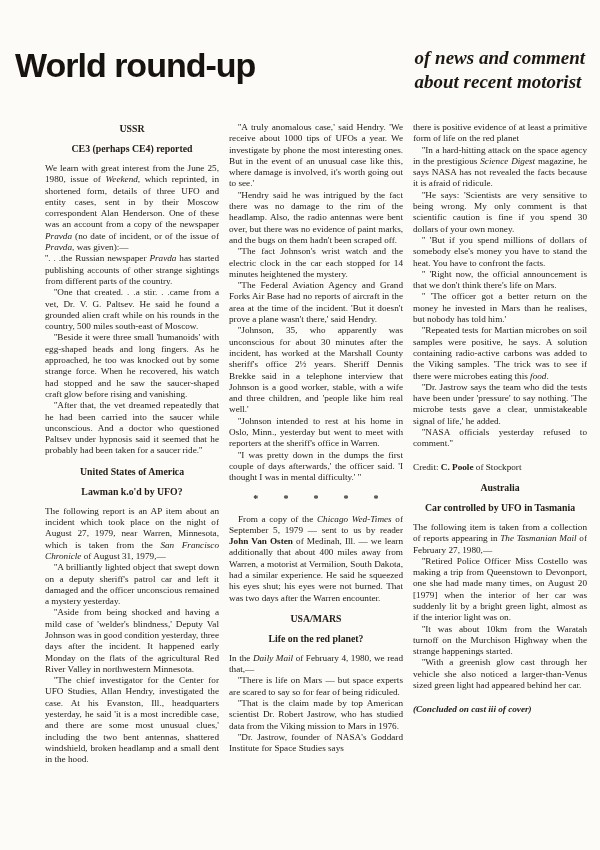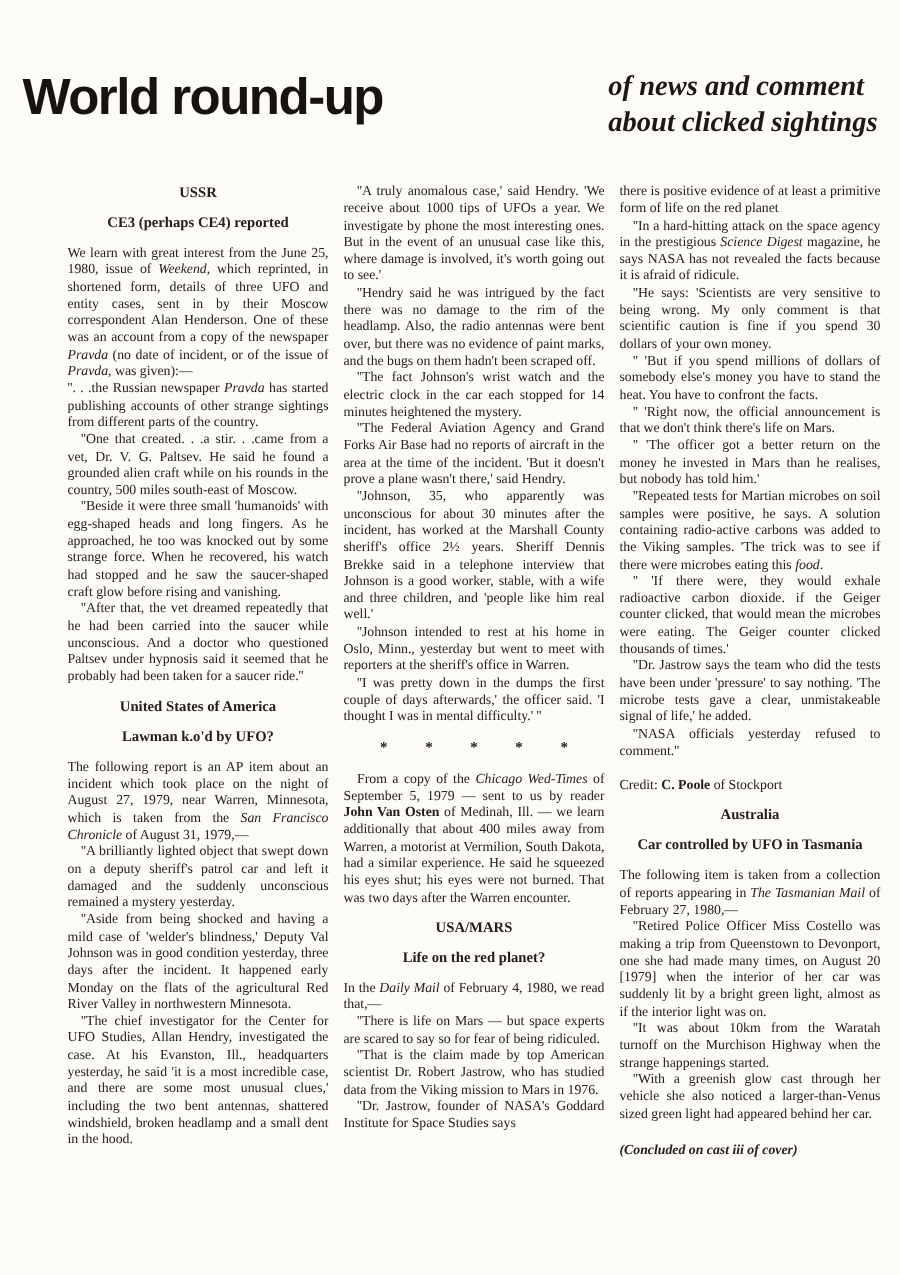--- a/index.html
+++ b/index.html
@@ -86,36 +86,36 @@
   }
 </style>
 </head>
 <body>
 
 <div class="page">
   <div class="masthead">
     <h1>World round-up</h1>
     <div class="tagline">
       <div>of news and comment</div>
-      <div>about clicked sightings</div>
+      <div>about recent motorist</div>
     </div>
   </div>
   <div class="columns">
     <div class="col">
         <h3>USSR</h3>
         <h3>CE3 (perhaps CE4) reported</h3>
         <p>We learn with great interest from the June 25, 1980, issue of <i>Weekend</i>, which reprinted, in shortened form, details of three UFO and entity cases, sent in by their Moscow correspondent Alan Henderson. One of these was an account from a copy of the newspaper <i>Pravda</i> (no date of incident, or of the issue of <i>Pravda</i>, was given):—</p>
         <p>''. . .the Russian newspaper <i>Pravda</i> has started publishing accounts of other strange sightings from different parts of the country.</p>
         <p class="ind">''One that created. . .a stir. . .came from a vet, Dr. V. G. Paltsev. He said he found a grounded alien craft while on his rounds in the country, 500 miles south-east of Moscow.</p>
         <p class="ind">''Beside it were three small 'humanoids' with egg-shaped heads and long fingers. As he approached, he too was knocked out by some strange force. When he recovered, his watch had stopped and he saw the saucer-shaped craft glow before rising and vanishing.</p>
         <p class="ind">''After that, the vet dreamed repeatedly that he had been carried into the saucer while unconscious. And a doctor who questioned Paltsev under hypnosis said it seemed that he probably had been taken for a saucer ride.''</p>
         <h3>United States of America</h3>
         <h3>Lawman k.o'd by UFO?</h3>
         <p>The following report is an AP item about an incident which took place on the night of August 27, 1979, near Warren, Minnesota, which is taken from the <i>San Francisco Chronicle</i> of August 31, 1979,—</p>
-        <p class="ind">''A brilliantly lighted object that swept down on a deputy sheriff's patrol car and left it damaged and the suddenly unconscious remained a mystery yesterday.</p>
+        <p class="ind">''A brilliantly lighted object that swept down on a deputy sheriff's patrol car and left it damaged and the officer unconscious remained a mystery yesterday.</p>
         <p class="ind">''Aside from being shocked and having a mild case of 'welder's blindness,' Deputy Val Johnson was in good condition yesterday, three days after the incident. It happened early Monday on the flats of the agricultural Red River Valley in northwestern Minnesota.</p>
         <p class="ind">''The chief investigator for the Center for UFO Studies, Allan Hendry, investigated the case. At his Evanston, Ill., headquarters yesterday, he said 'it is a most incredible case, and there are some most unusual clues,' including the two bent antennas, shattered windshield, broken headlamp and a small dent in the hood.</p>
       </div>
     <div class="col">
         <p class="ind">''A truly anomalous case,' said Hendry. 'We receive about 1000 tips of UFOs a year. We investigate by phone the most interesting ones. But in the event of an unusual case like this, where damage is involved, it's worth going out to see.'</p>
         <p class="ind">''Hendry said he was intrigued by the fact there was no damage to the rim of the headlamp. Also, the radio antennas were bent over, but there was no evidence of paint marks, and the bugs on them hadn't been scraped off.</p>
         <p class="ind">''The fact Johnson's wrist watch and the electric clock in the car each stopped for 14 minutes heightened the mystery.</p>
         <p class="ind">''The Federal Aviation Agency and Grand Forks Air Base had no reports of aircraft in the area at the time of the incident. 'But it doesn't prove a plane wasn't there,' said Hendry.</p>
         <p class="ind">''Johnson, 35, who apparently was unconscious for about 30 minutes after the incident, has worked at the Marshall County sheriff's office 2½ years. Sheriff Dennis Brekke said in a telephone interview that Johnson is a good worker, stable, with a wife and three children, and 'people like him real well.'</p>
         <p class="ind">''Johnson intended to rest at his home in Oslo, Minn., yesterday but went to meet with reporters at the sheriff's office in Warren.</p>
@@ -136,21 +136,20 @@
         <p class="ind">''Dr. Jastrow, founder of NASA's Goddard Institute for Space Studies says</p>
       </div>
     <div class="col">
         <p>there is positive evidence of at least a primitive form of life on the red planet</p>
         <p class="ind">''In a hard-hitting attack on the space agency in the prestigious <i>Science Digest</i> magazine, he says NASA has not revealed the facts because it is afraid of ridicule.</p>
         <p class="ind">''He says: 'Scientists are very sensitive to being wrong. My only comment is that scientific caution is fine if you spend 30 dollars of your own money.</p>
         <p class="ind">'' 'But if you spend millions of dollars of somebody else's money you have to stand the heat. You have to confront the facts.</p>
         <p class="ind">'' 'Right now, the official announcement is that we don't think there's life on Mars.</p>
         <p class="ind">'' 'The officer got a better return on the money he invested in Mars than he realises, but nobody has told him.'</p>
         <p class="ind">''Repeated tests for Martian microbes on soil samples were positive, he says. A solution containing radio-active carbons was added to the Viking samples. 'The trick was to see if there were microbes eating this <i>food</i>.</p>
-        <p class="ind">'' 'If there were, they would exhale radioactive carbon dioxide. if the Geiger counter clicked, that would mean the microbes were eating. The Geiger counter clicked thousands of times.'</p>
         <p class="ind">''Dr. Jastrow says the team who did the tests have been under 'pressure' to say nothing. 'The microbe tests gave a clear, unmistakeable signal of life,' he added.</p>
         <p class="ind">''NASA officials yesterday refused to comment.''</p>
         <p class="credit">Credit: <b>C. Poole</b> of Stockport</p>
         <h3>Australia</h3>
         <h3>Car controlled by UFO in Tasmania</h3>
         <p>The following item is taken from a collection of reports appearing in <i>The Tasmanian Mail</i> of February 27, 1980,—</p>
         <p class="ind">''Retired Police Officer Miss Costello was making a trip from Queenstown to Devonport, one she had made many times, on August 20 [1979] when the interior of her car was suddenly lit by a bright green light, almost as if the interior light was on.</p>
         <p class="ind">''It was about 10km from the Waratah turnoff on the Murchison Highway when the strange happenings started.</p>
         <p class="ind">''With a greenish glow cast through her vehicle she also noticed a larger-than-Venus sized green light had appeared behind her car.</p>
         <p class="note">(Concluded on cast iii of cover)</p>

